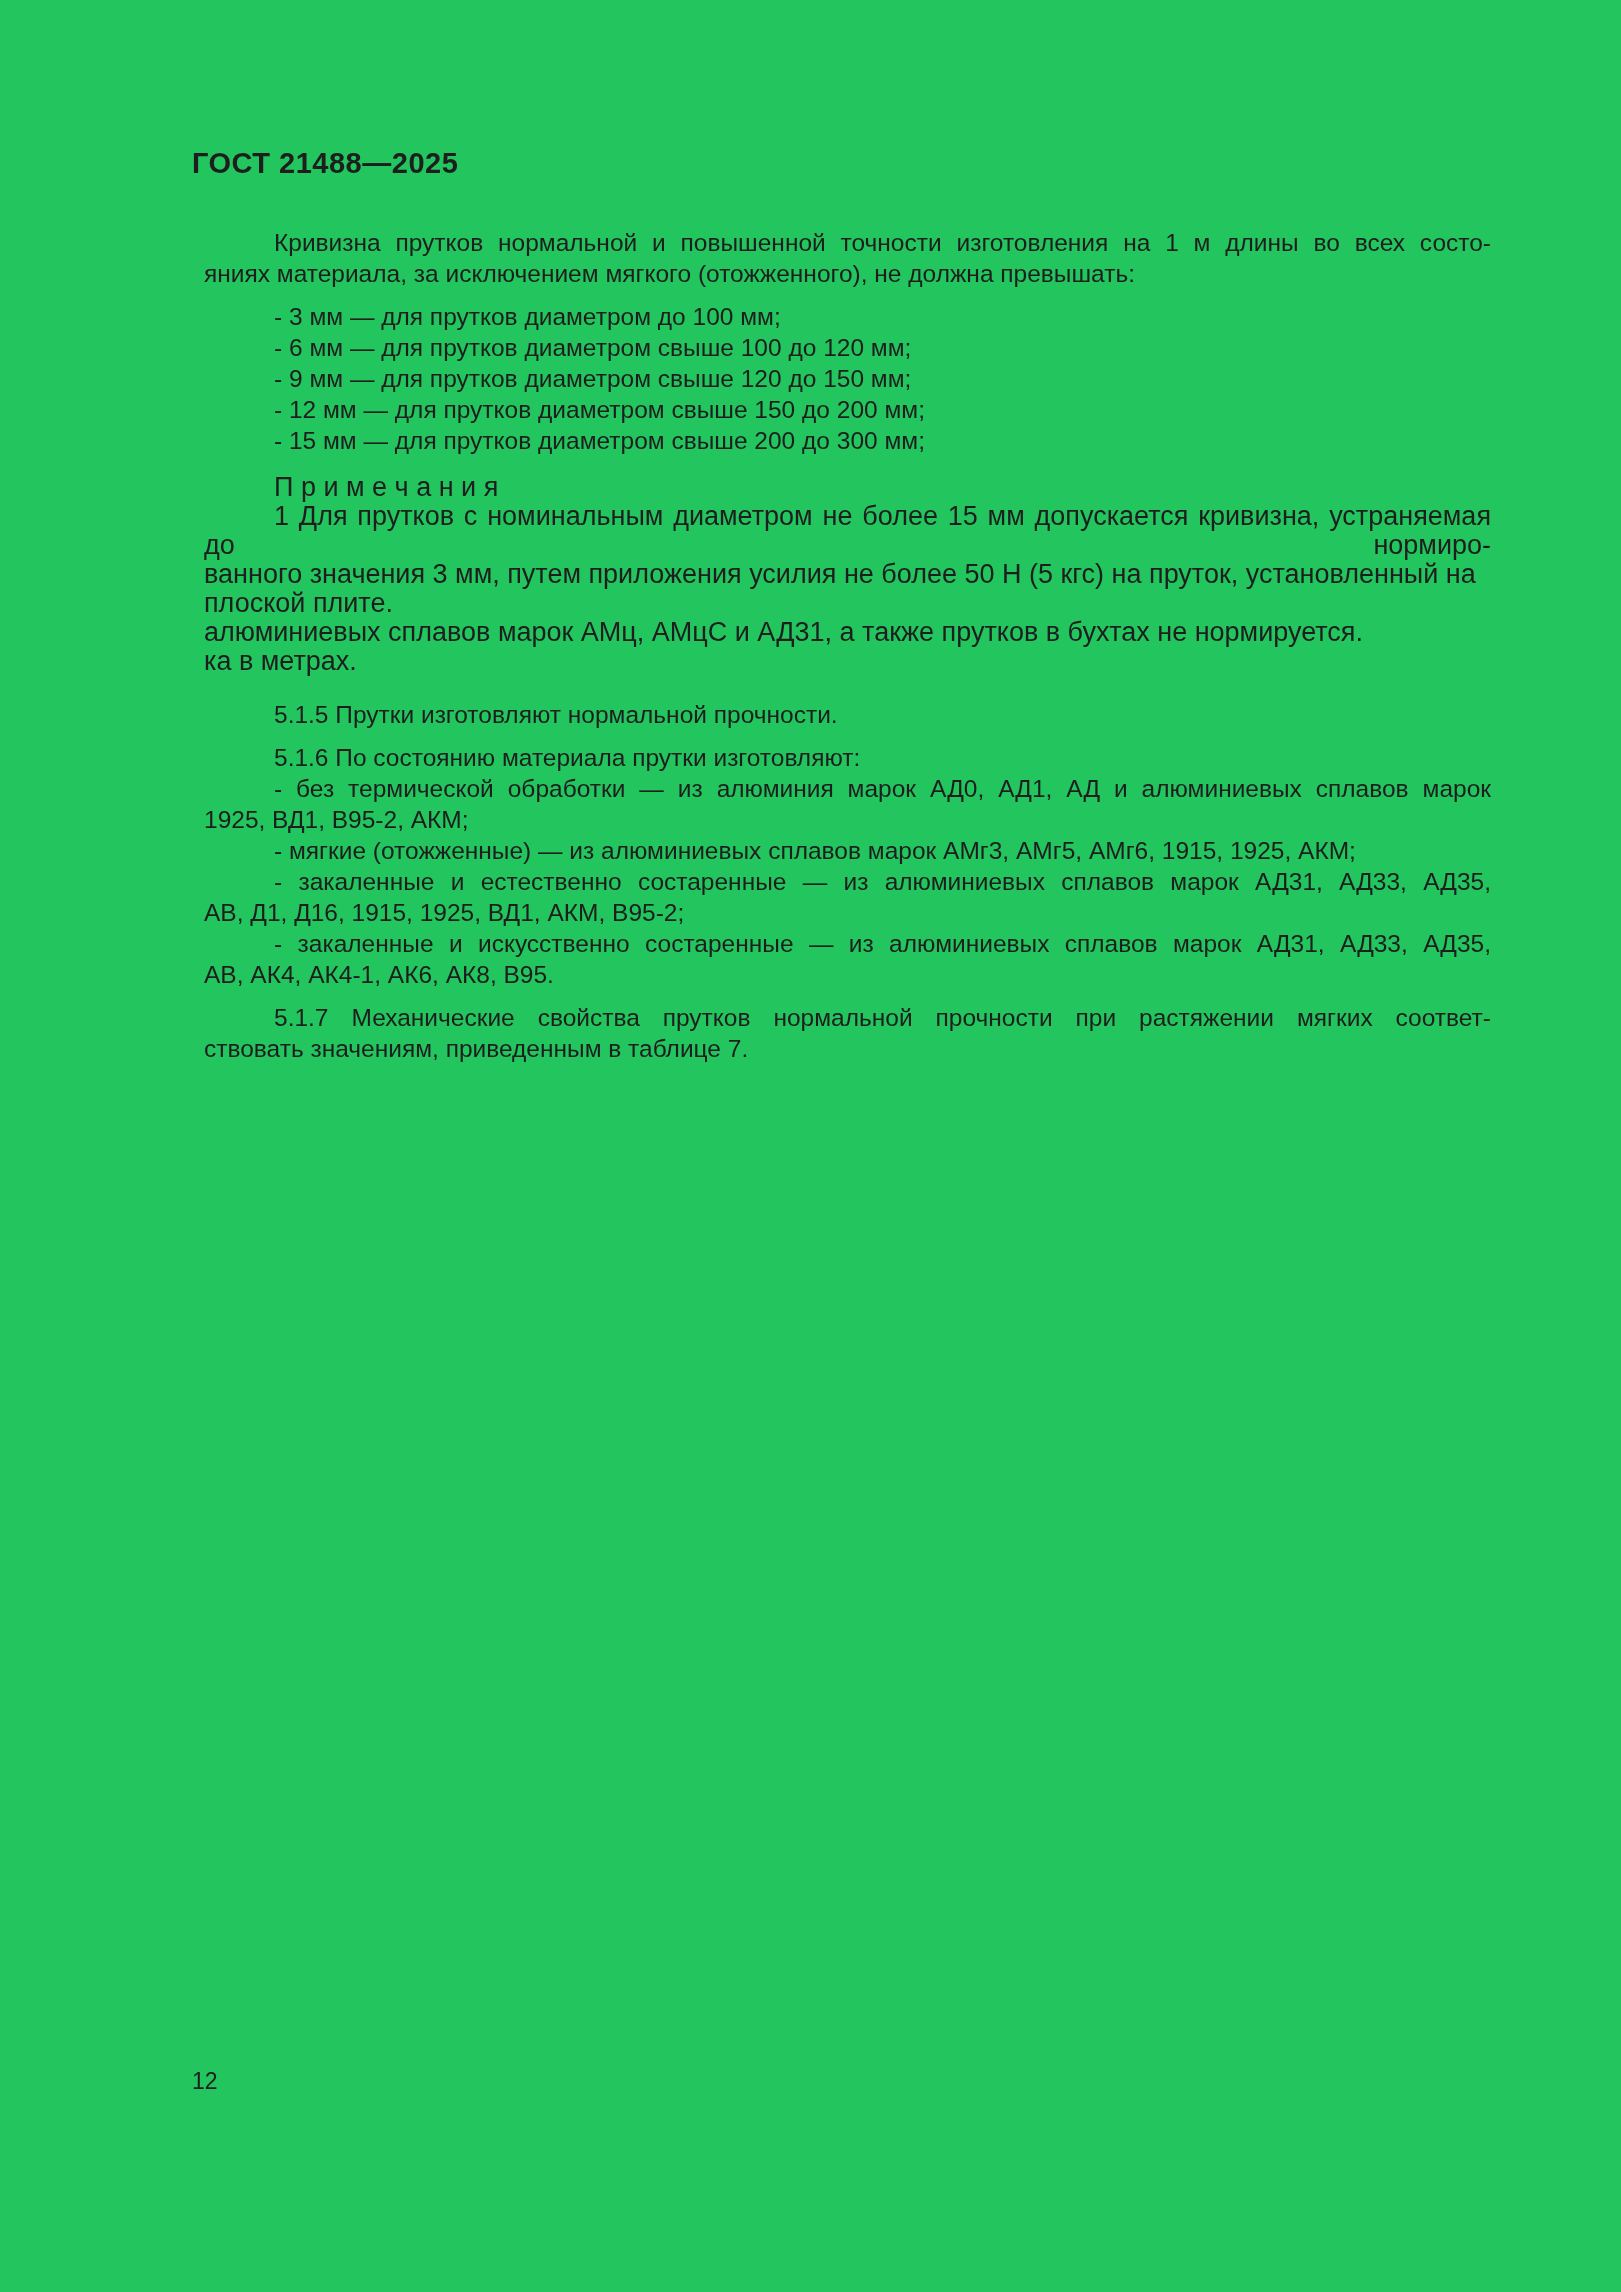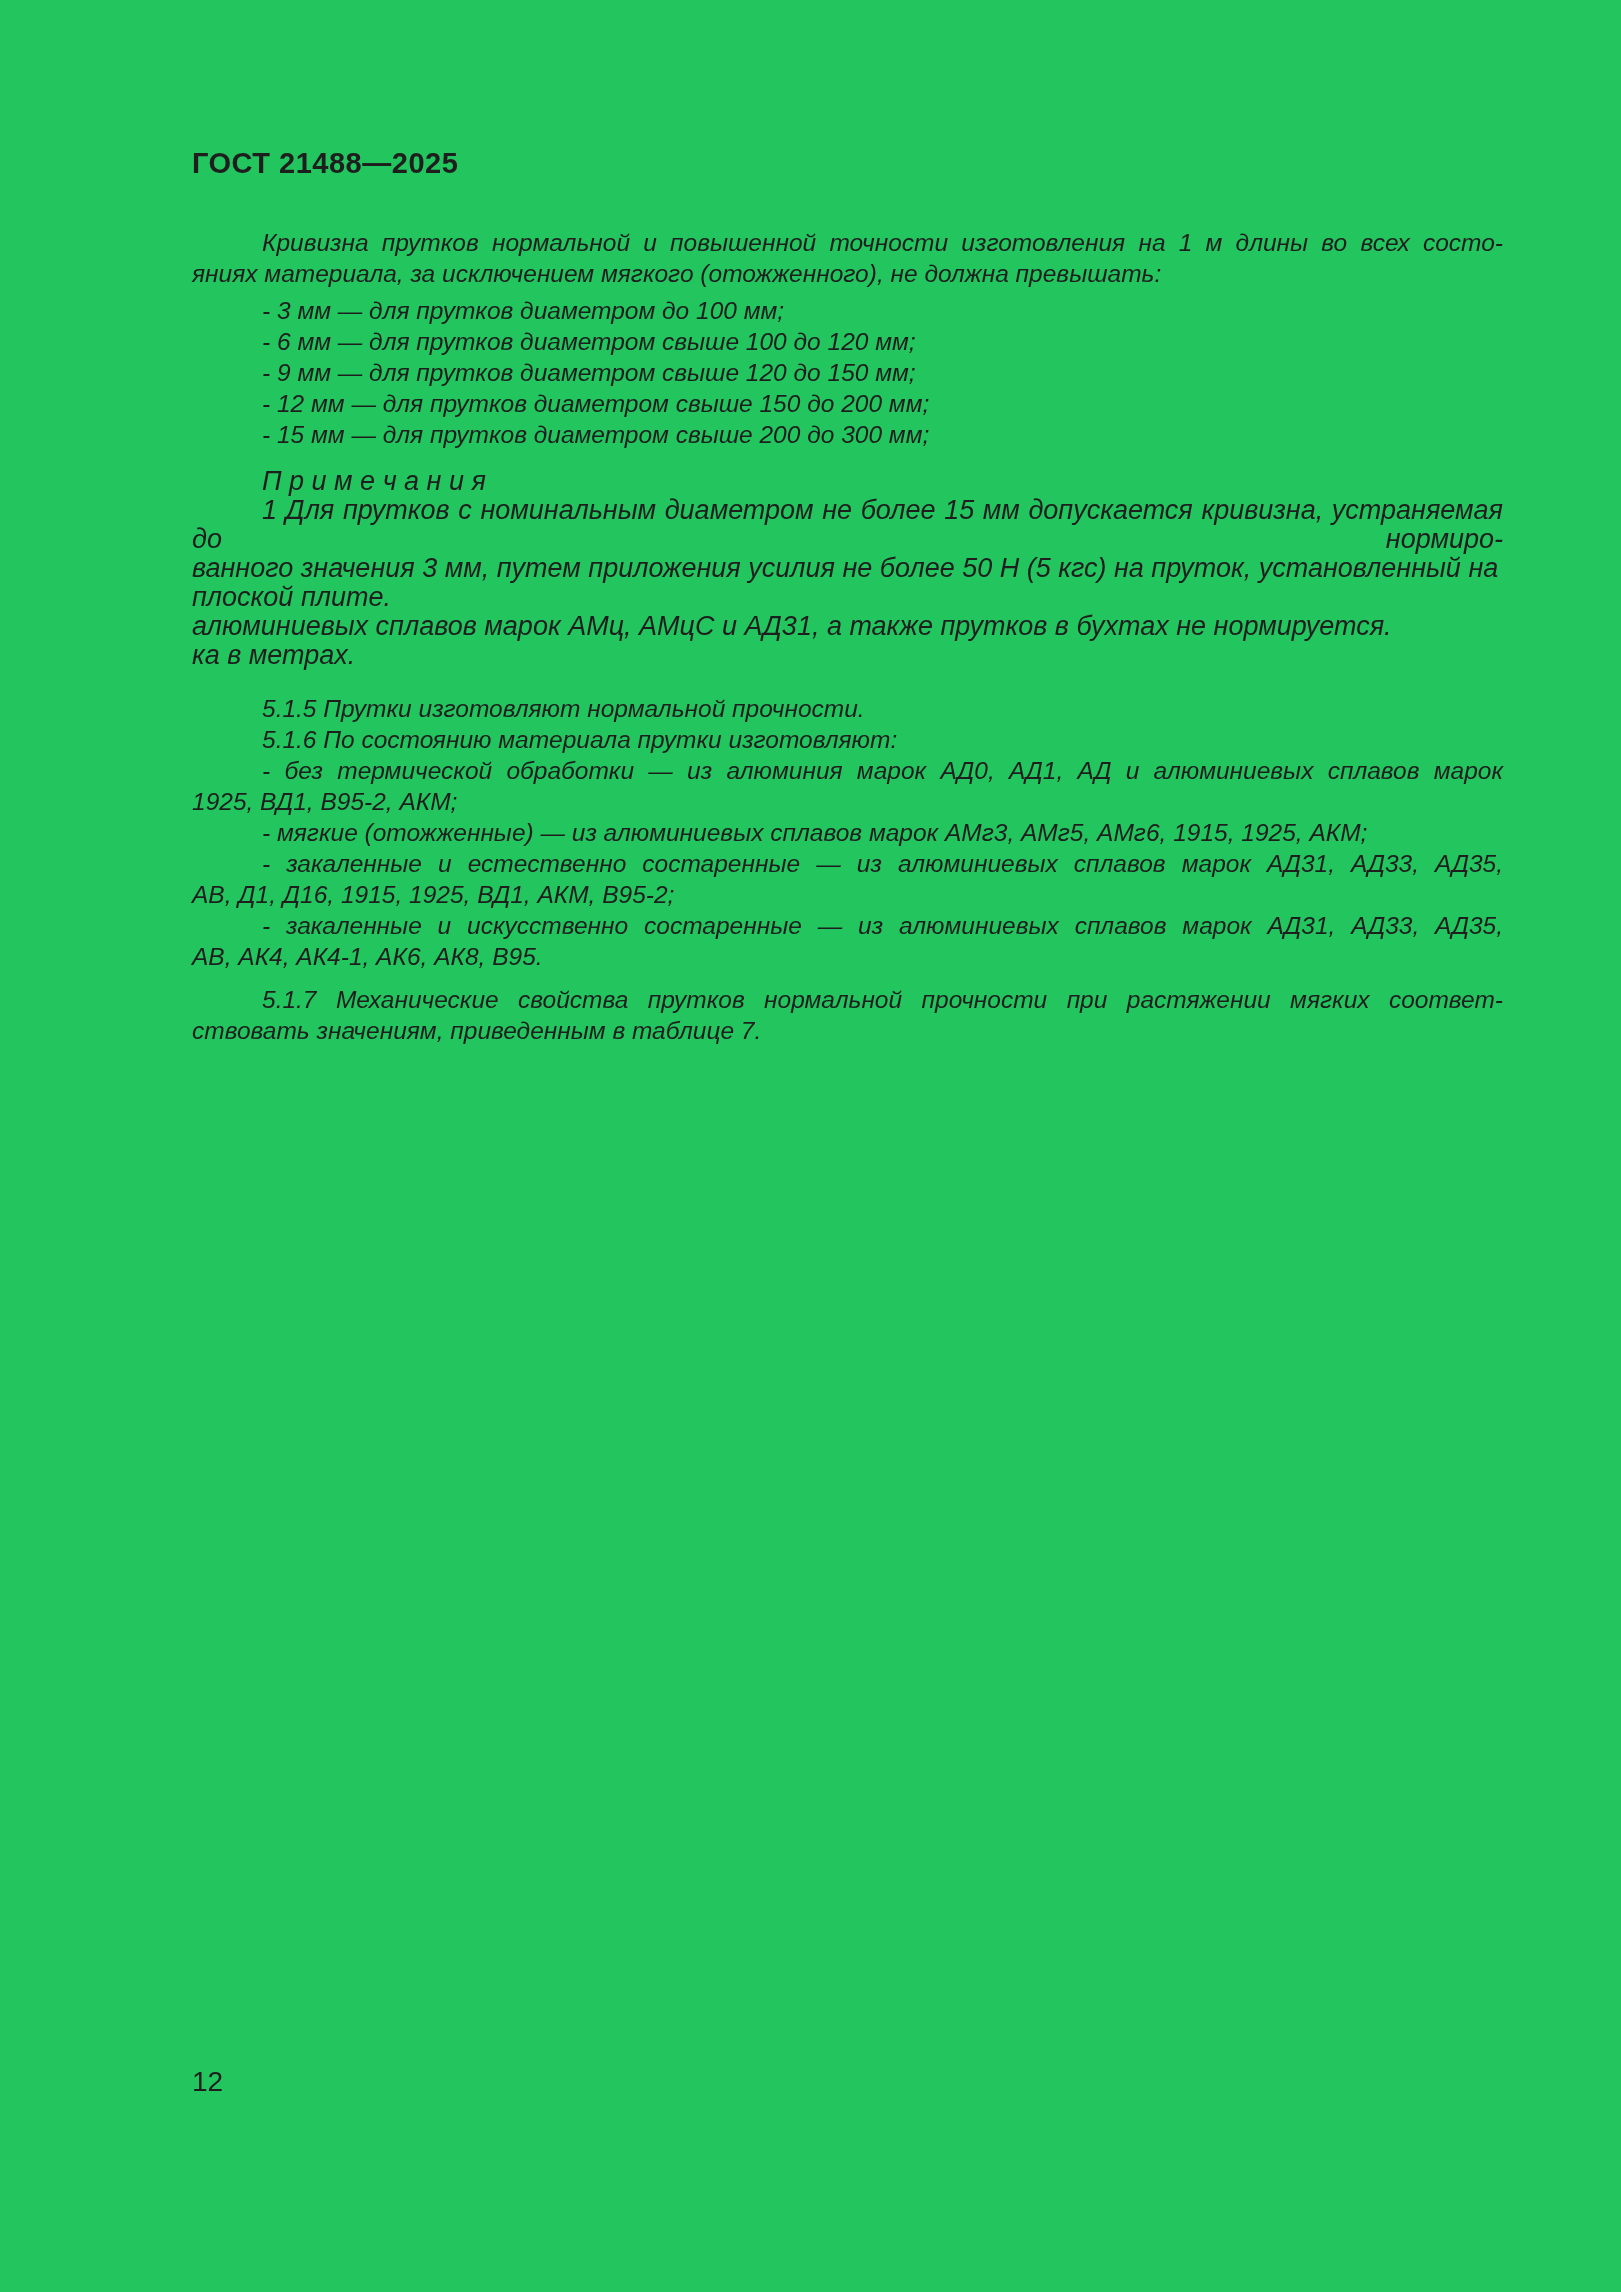--- a/index.html
+++ b/index.html
@@ -25,21 +25,21 @@
     font-weight: bold;
     line-height: 33px;
     letter-spacing: 0.5px;
   }
   .content {
     position: absolute;
     left: 192px;
     top: 180px;
     width: 1311px;
   }
-  .block { margin: 0; font-style: italic; }
+  .block { margin: 12px; }
   .kind-body .line {
     font-size: 24.5px;
     line-height: 31px;
   }
   .kind-notes .line {
     font-size: 27px;
     line-height: 29px;
   }
   .line { white-space: normal; }
   .indent { text-indent: 70px; }
@@ -50,21 +50,21 @@
   
   .b-para-curvature-intro { margin-top: 47px; }
   .b-bullet-list-curvature { margin-top: 5.9px; }
   .b-notes-block { margin-top: 16.7px; }
   .b-clause-5-1-5 { margin-top: 23.5px; }
   .b-clause-5-1-7 { margin-top: 11.8px; }
   .page-number {
     position: absolute;
     left: 192px;
     top: 2066px;
-    font-size: 28px;
+    font-size: 23px;
     line-height: 31px;
   }
 </style>
 </head>
 <body>
 
 <div class="page">
   <div class="doc-header">ГОСТ 21488—2025</div>
 
   <div class="content">

